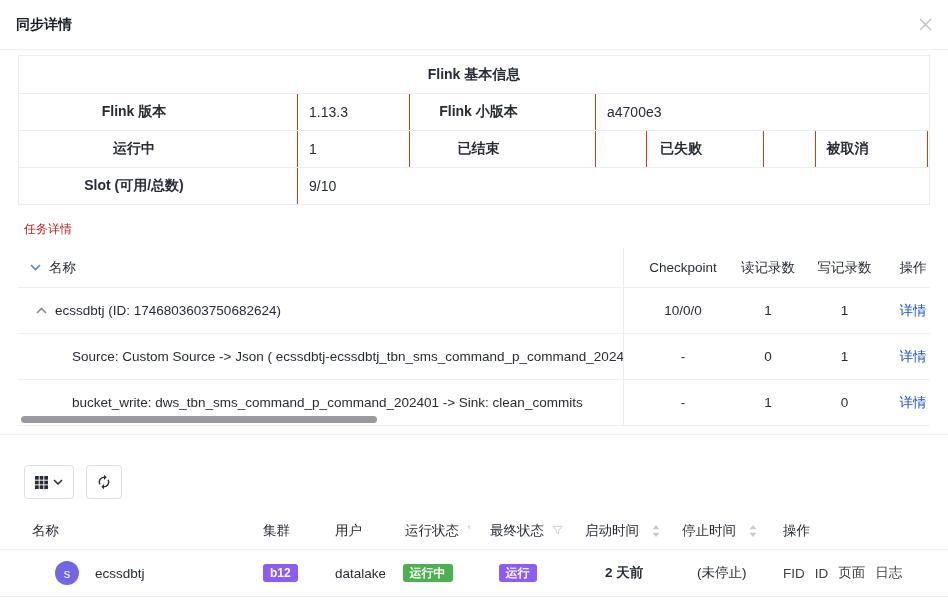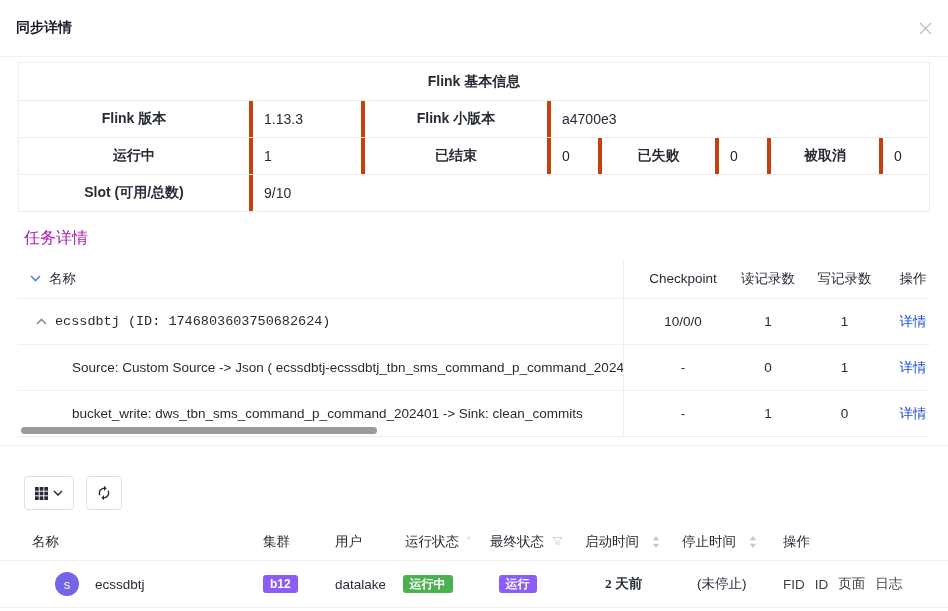--- a/index.html
+++ b/index.html
@@ -1,48 +1,48 @@
 <!DOCTYPE html>
 <html><head>
 <meta charset="utf-8">
 <style>
   * { box-sizing: border-box; margin: 0; padding: 0; }
   html,body { width: 948px; height: 611px; background: #fff; overflow: hidden; }
   body { font-family: "Liberation Sans", "DejaVu Sans", sans-serif; color: #262b36; font-size: 13.5px; }
 
   
-  .modal-header { height: 57px; display: flex; align-items: center; justify-content: space-between;
+  .modal-header { height: 50px; display: flex; align-items: center; justify-content: space-between;
                   padding: 0 16px; border-bottom: 1px solid #f0f0f2; }
   .modal-title { font-size: 14px; font-weight: 700; color: #181d29; }
   .close-btn { display: flex; cursor: pointer; }
 
   
   .info-table { margin: 5px 18px 0; border: 1px solid #ededf0; }
   .it-row { display: grid; height: 37px; }
   .it-row + .it-row { border-top: 1px solid #ededf0; }
   .it-title { grid-template-columns: 1fr; }
   .it-title .it-cell { justify-content: center; font-weight: 700; font-size: 14px; }
   .grid-a { grid-template-columns: 230px 112px 186px 1fr; }
   .grid-b { grid-template-columns: 230px 112px 186px 51px 117px 52px 112px 1fr; }
   .grid-c { grid-template-columns: 230px 1fr; }
   .it-cell { display: flex; align-items: center; font-size: 14px; overflow: hidden; }
-  .it-cell + .it-cell { border-left: 4px solid #c2410c; }
+  .it-cell + .it-cell { border-left: 1px solid #c2410c; margin-left: 48px; }
   .it-lbl { justify-content: center; font-weight: 700; }
   .it-val { padding-left: 11px; }
 
   
-  .section-title { margin: 16px 0 0 24px; font-size: 16px; color: #a21caf; }
+  .section-title { margin: 16px 0 0 24px; font-size: 12px; color: #b91c1c; }
 
   .task-table { position: relative; margin: 10px 18px 0; }
   .tt-row { display: flex; border-bottom: 1px solid #f0f0f2; height: 46px; background: #fff; }
   .tt-header { height: 40px; }
   .tt-name { flex: 0 0 605px; width: 605px; display: flex; align-items: center; overflow: hidden;
              white-space: nowrap; }
   .tt-header .tt-name { padding-left: 12px; gap: 8px; }
-  .tt-name.lv0 { padding-left: 18px; gap: 8px; font-family: Liberation Mono, monospace; }
+  .tt-name.lv0 { padding-left: 18px; gap: 8px; }
   .tt-name.lv1 { padding-left: 54px; }
   .tt-right { flex: 1; display: grid; grid-template-columns: 94px 76px 77px 60px;
               border-left: 1px solid #ededf0; align-items: center; padding-left: 12px; }
   .tt-right > span { text-align: center; font-size: 13.5px; }
   .detail-link { color: #1d4ed8; cursor: pointer; }
   .h-scrollbar { position: absolute; left: 3px; bottom: 3px; width: 356px; height: 7px;
                  border-radius: 4px; background: #99999e; }
   .divider { height: 1px; background: #f0f0f2; margin-top: 8px; }
 
   
@@ -56,21 +56,21 @@
   .job-table { margin-top: 13px; }
   .jt-header, .jt-row { display: grid; grid-template-columns: 243px 72px 70px 85px 95px 97px 101px 1fr;
                         align-items: center; border-bottom: 1px solid #f0f0f2; }
   .jt-header { height: 38px; }
   .jt-row { height: 47px; }
   .jt-cell { padding-left: 20px; display: flex; align-items: center; gap: 5px; overflow: hidden;
              white-space: nowrap; }
   .jt-header .c1 { padding-left: 32px; }
   .jt-row .c1 { padding-left: 55px; gap: 16px; }
   .jt-row .c4, .jt-row .c5 { padding-left: 0; justify-content: center; }
-  .jt-row .c6 { padding-left: 40px; font-weight: 700; font-family: Liberation Serif, serif; }
+  .jt-row .c6 { padding-left: 40px; font-weight: 700; }
   .jt-row .c7 { padding-left: 35px; }
   .c8.links { gap: 10px; }
   .c8.links span { color: #404040; cursor: pointer; }
 
   .badge { color: #fff; font-size: 12px; line-height: 14px; padding: 2px 7px; border-radius: 3px;
            font-weight: 700; }
   .badge-cyan { background: #8b5cf6; }
   .badge-green { background: #4caf50; }
   .avatar { flex: 0 0 24px; width: 24px; height: 24px; border-radius: 50%; background: #7265e6;
             color: #fff; display: flex; align-items: center; justify-content: center; font-size: 13px; }

